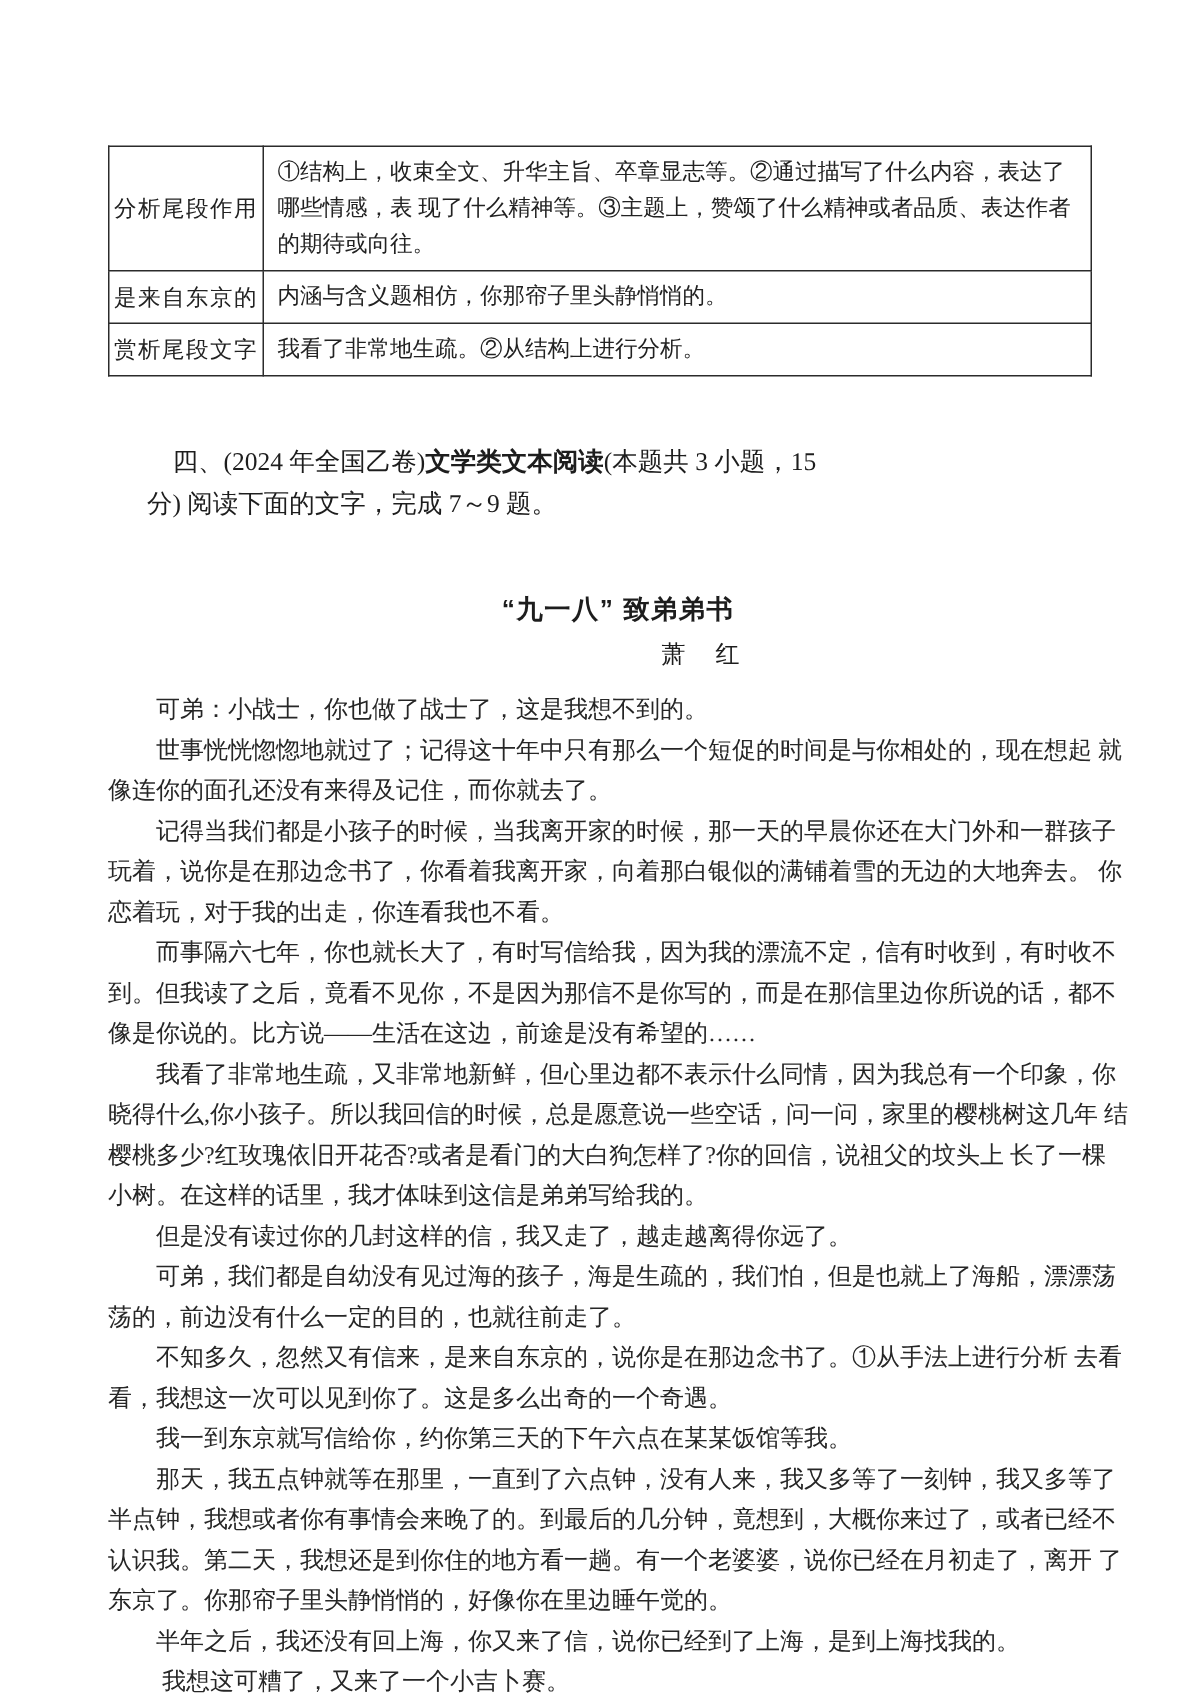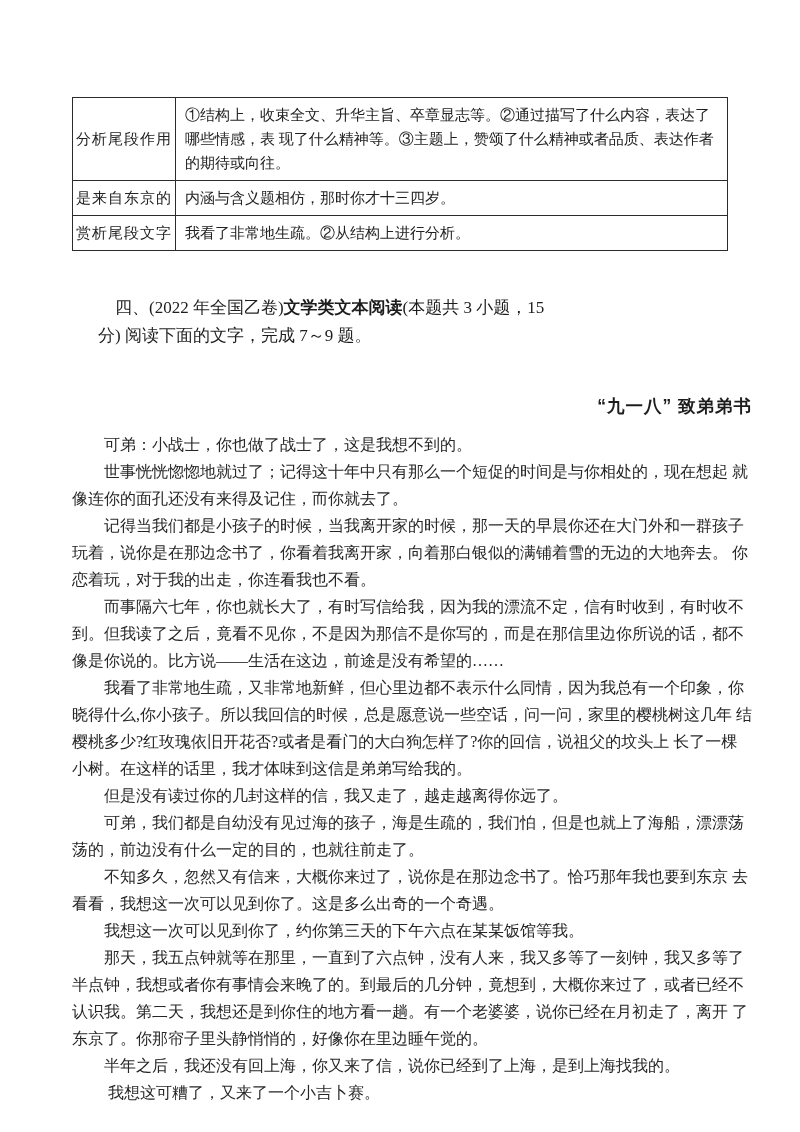--- a/index.html
+++ b/index.html
@@ -48,21 +48,21 @@
     white-space: pre-wrap;
   }
   .section-heading .bold-part {
     font-family: "Liberation Sans", sans-serif;
     font-weight: 700;
   }
 
   
   .essay-title {
     margin: 16px 0 0 0;
-    text-align: right;
+    text-align: center;
     font-size: 17.5px;
     font-weight: 700;
     font-family: "Liberation Sans", sans-serif;
     letter-spacing: 1px;
   }
   .essay-author {
     margin-top: 8px;
     text-align: center;
     padding-left: 112px;
     font-size: 16px;
@@ -88,45 +88,46 @@
 <div class="page">
 
   <table class="summary">
     <tbody id="summary-table-body">
         <tr>
           <th>分析尾段作用</th>
           <td>①结构上，收束全文、升华主旨、卒章显志等。②通过描写了什么内容，表达了哪些情感，表 现了什么精神等。③主题上，赞颂了什么精神或者品质、表达作者的期待或向往。</td>
         </tr>
         <tr>
           <th>是来自东京的</th>
-          <td>内涵与含义题相仿，那时你才十三四岁。</td>
+          <td>内涵与含义题相仿，你那帘子里头静悄悄的。</td>
         </tr>
         <tr>
           <th>赏析尾段文字</th>
           <td>我看了非常地生疏。②从结构上进行分析。</td>
         </tr>
       </tbody>
   </table>
 
   <div class="section-heading">
-    <span>四、(2022 年全国乙卷)</span><span class="bold-part">文学类文本阅读</span><span>(本题共 3 小题，15
+    <span>四、(2024 年全国乙卷)</span><span class="bold-part">文学类文本阅读</span><span>(本题共 3 小题，15
 分) 阅读下面的文字，完成 7～9 题。</span>
   </div>
 
   <h1 class="essay-title">“九一八” 致弟弟书</h1>
 
+  <div class="essay-author">萧　红</div>
 
   <div class="essay-body" id="essay-body">
       <p class="first-indent">可弟：小战士，你也做了战士了，这是我想不到的。</p>
       <p class="first-indent">世事恍恍惚惚地就过了；记得这十年中只有那么一个短促的时间是与你相处的，现在想起 就像连你的面孔还没有来得及记住，而你就去了。</p>
       <p class="first-indent">记得当我们都是小孩子的时候，当我离开家的时候，那一天的早晨你还在大门外和一群孩子玩着，说你是在那边念书了，你看着我离开家，向着那白银似的满铺着雪的无边的大地奔去。 你恋着玩，对于我的出走，你连看我也不看。</p>
       <p class="first-indent">而事隔六七年，你也就长大了，有时写信给我，因为我的漂流不定，信有时收到，有时收不 到。但我读了之后，竟看不见你，不是因为那信不是你写的，而是在那信里边你所说的话，都不 像是你说的。比方说——生活在这边，前途是没有希望的……</p>
       <p class="first-indent">我看了非常地生疏，又非常地新鲜，但心里边都不表示什么同情，因为我总有一个印象，你 晓得什么,你小孩子。所以我回信的时候，总是愿意说一些空话，问一问，家里的樱桃树这几年 结樱桃多少?红玫瑰依旧开花否?或者是看门的大白狗怎样了?你的回信，说祖父的坟头上 长了一棵小树。在这样的话里，我才体味到这信是弟弟写给我的。</p>
       <p class="first-indent">但是没有读过你的几封这样的信，我又走了，越走越离得你远了。</p>
       <p class="first-indent">可弟，我们都是自幼没有见过海的孩子，海是生疏的，我们怕，但是也就上了海船，漂漂荡 荡的，前边没有什么一定的目的，也就往前走了。</p>
-      <p class="first-indent">不知多久，忽然又有信来，大概你来过了，说你是在那边念书了。恰巧那年我也要到东京 去看看，我想这一次可以见到你了。这是多么出奇的一个奇遇。</p>
-      <p class="first-indent">我想这一次可以见到你了，约你第三天的下午六点在某某饭馆等我。</p>
+      <p class="first-indent">不知多久，忽然又有信来，是来自东京的，说你是在那边念书了。①从手法上进行分析 去看看，我想这一次可以见到你了。这是多么出奇的一个奇遇。</p>
+      <p class="first-indent">我一到东京就写信给你，约你第三天的下午六点在某某饭馆等我。</p>
       <p class="first-indent">那天，我五点钟就等在那里，一直到了六点钟，没有人来，我又多等了一刻钟，我又多等了 半点钟，我想或者你有事情会来晚了的。到最后的几分钟，竟想到，大概你来过了，或者已经不 认识我。第二天，我想还是到你住的地方看一趟。有一个老婆婆，说你已经在月初走了，离开 了东京了。你那帘子里头静悄悄的，好像你在里边睡午觉的。</p>
       <p class="first-indent">半年之后，我还没有回上海，你又来了信，说你已经到了上海，是到上海找我的。</p>
       <p class="first-indent"> 我想这可糟了，又来了一个小吉卜赛。</p>
     </div>
 
 </div>
 
 </body></html>

